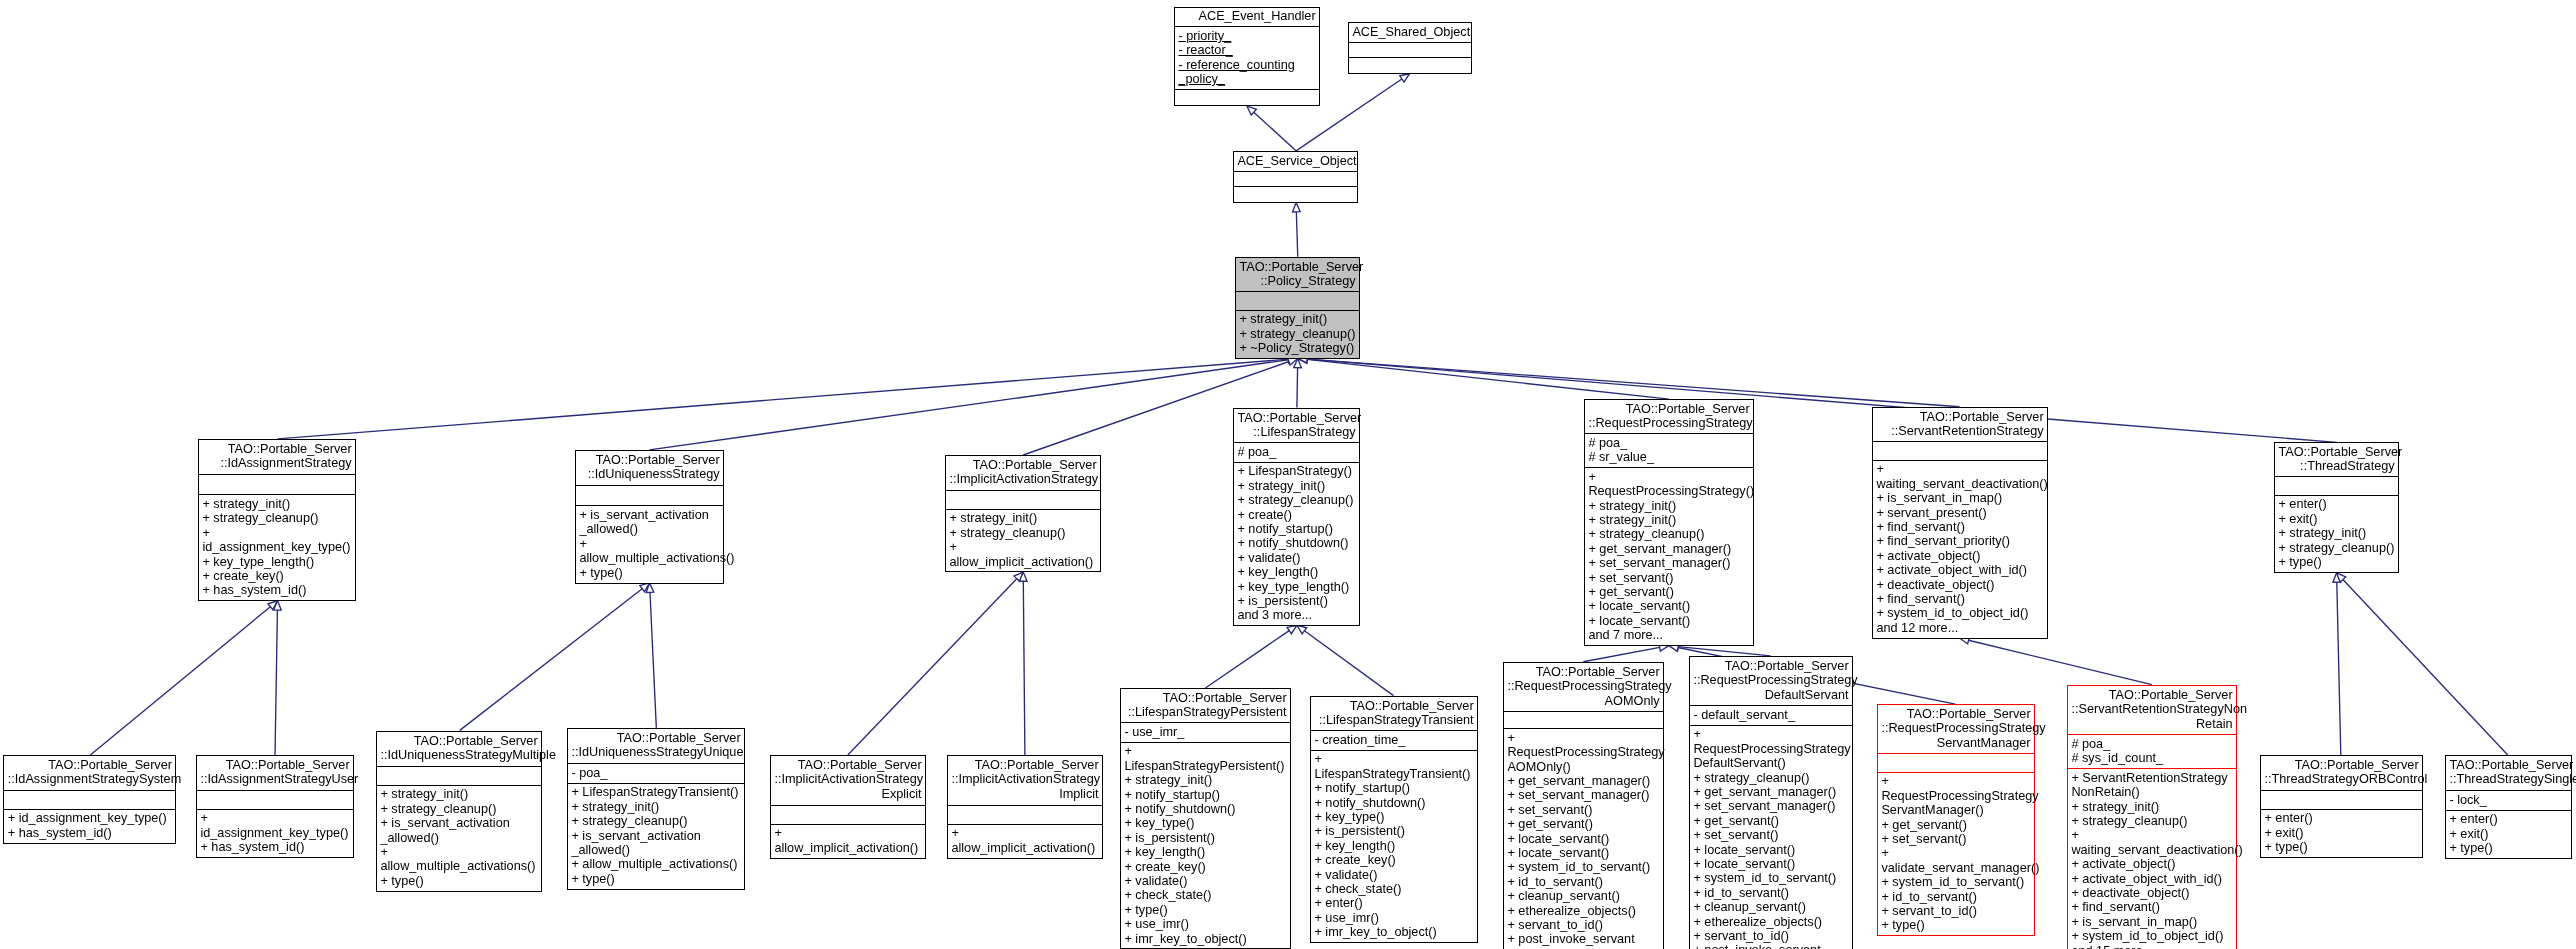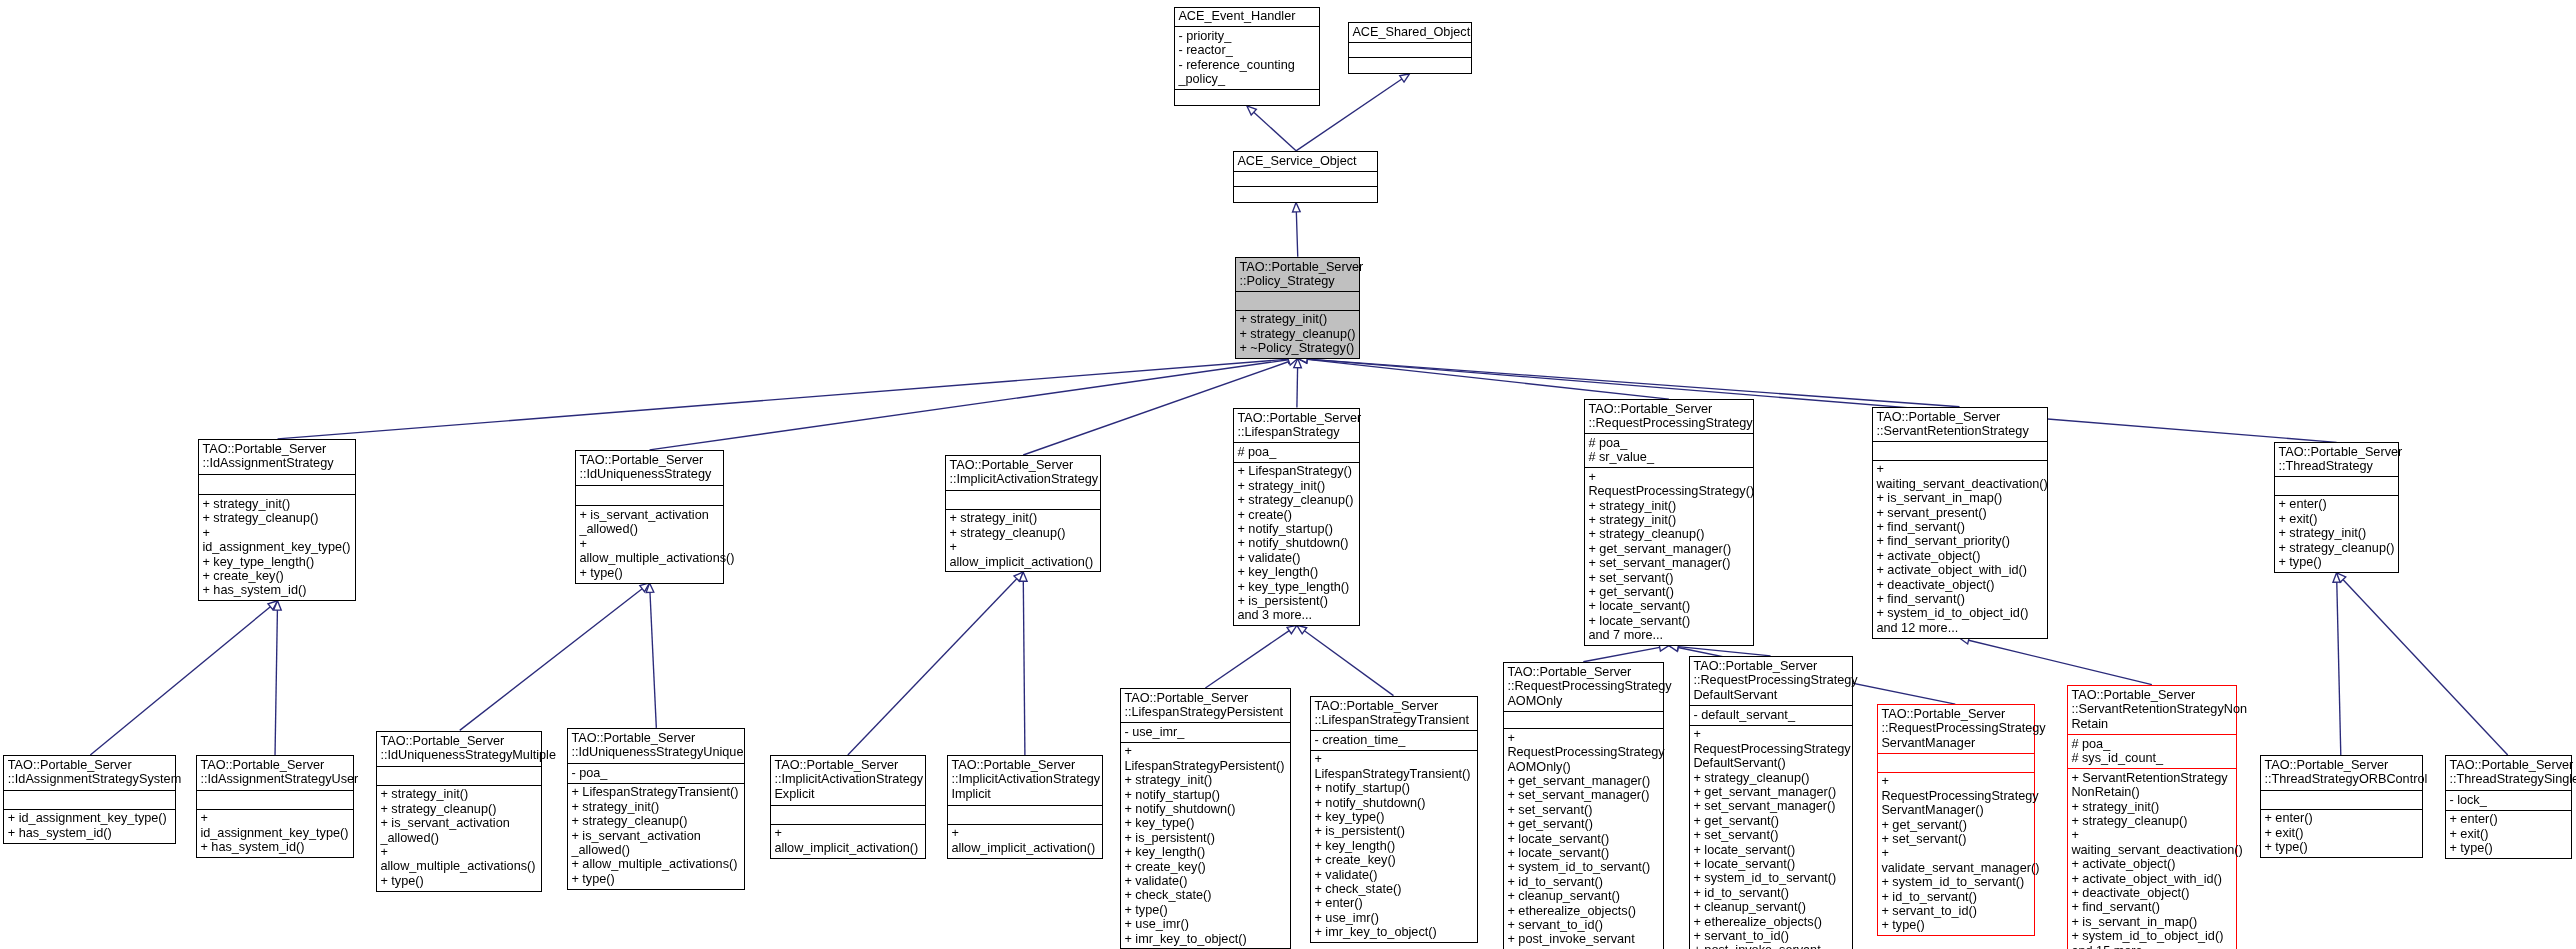--- a/index.html
+++ b/index.html
@@ -3,21 +3,21 @@
 <meta charset="utf-8">
 <style>
   html,body{margin:0;padding:0;background:#ffffff;}
   body{font-family:"Liberation Sans","DejaVu Sans",sans-serif;}
   #canvas{position:relative;width:2576px;height:949px;background:#fff;overflow:hidden;}
   svg#edges{position:absolute;left:0;top:0;width:2576px;height:949px;pointer-events:none;}
   .umlbox{position:absolute;box-sizing:border-box;border:1.3px solid #000;background:#fff;}
   .umlbox.gray{background:#c0c0c0;}
   .umlbox.red{border-color:#ff0000;}
   .sec{box-sizing:border-box;padding:1.7px 3.4px 2.5px 3.4px;}
-  .sec.title{text-align:left;font-size:12.7px;line-height:14.4px;color:#000;white-space:pre-line;}
+  .sec.title{text-align:right;font-size:12.7px;line-height:14.4px;color:#000;white-space:pre-line;}
   .sec.attrs,.sec.ops{border-top:1.3px solid #000;font-size:12.7px;line-height:14.4px;white-space:pre-line;text-align:left;}
   .umlbox.red .sec.attrs,.umlbox.red .sec.ops{border-top-color:#ff0000;}
   .sec.empty{min-height:16px;}
 </style>
 </head>
 <body>
 
 <div id="canvas">
   <svg id="edges" xmlns="http://www.w3.org/2000/svg" viewBox="0 0 3039 1120" width="2576" height="949">
       <line x1="1529" y1="178" x2="1479.1203087118192" y2="132.42028209873135" stroke="#2a2a7a" stroke-width="1.6"></line>
@@ -65,32 +65,32 @@
       <line x1="2539" y1="808" x2="2322.690677846008" y2="755.5902523415438" stroke="#2a2a7a" stroke-width="1.6"></line>
       <polygon points="2312,753 2321.631029160831,759.9637114603652 2323.750326531185,751.2167932227223" fill="#ffffff" stroke="#2a2a7a" stroke-width="1.6"></polygon>
       <line x1="2762" y1="891" x2="2757.255744805236" y2="686.9970266251653" stroke="#2a2a7a" stroke-width="1.6"></line>
       <polygon points="2757,676 2752.7569611858503,687.1016495000347 2761.754528424622,686.8924037502959" fill="#ffffff" stroke="#2a2a7a" stroke-width="1.6"></polygon>
       <line x1="2959" y1="891" x2="2764.5320302914392" y2="684.0167649141558" stroke="#2a2a7a" stroke-width="1.6"></line>
       <polygon points="2757,676 2761.252444644739,687.098050033381 2767.8116159381393,680.9354797949306" fill="#ffffff" stroke="#2a2a7a" stroke-width="1.6"></polygon>
     </svg>
   <div id="boxes">
       <div class="umlbox" style="left: 1174px; top: 6.8px; width: 146px;">
         <div class="sec title" style="min-height: 18.6px;">ACE_Event_Handler</div>
-        <div class="sec attrs" style="min-height: 61px;">- priority_
+        <div class="sec attrs" style="min-height: 61px; text-decoration: underline;">- priority_
 - reactor_
 - reference_counting
 _policy_</div>
         <div class="sec ops empty"></div>
       </div>
       <div class="umlbox" style="left: 1348px; top: 22px; width: 124px;">
         <div class="sec title" style="min-height: 18.6px;">ACE_Shared_Object</div>
         <div class="sec attrs empty" style="min-height: 15.3px;"></div>
         <div class="sec ops empty"></div>
       </div>
-      <div class="umlbox" style="left: 1233px; top: 151px; width: 145px;">
+      <div class="umlbox" style="left: 1233px; top: 151px; width: 125px;">
         <div class="sec title" style="min-height: 18.6px;">ACE_Service_Object</div>
         <div class="sec attrs empty" style="min-height: 15.3px;"></div>
         <div class="sec ops empty"></div>
       </div>
       <div class="umlbox gray" style="left: 1235px; top: 257px; width: 125px;">
         <div class="sec title" style="min-height: 32px;">TAO::Portable_Server
 ::Policy_Strategy</div>
         <div class="sec attrs empty" style="min-height: 18.6px;"></div>
         <div class="sec ops">+ strategy_init()
 + strategy_cleanup()

